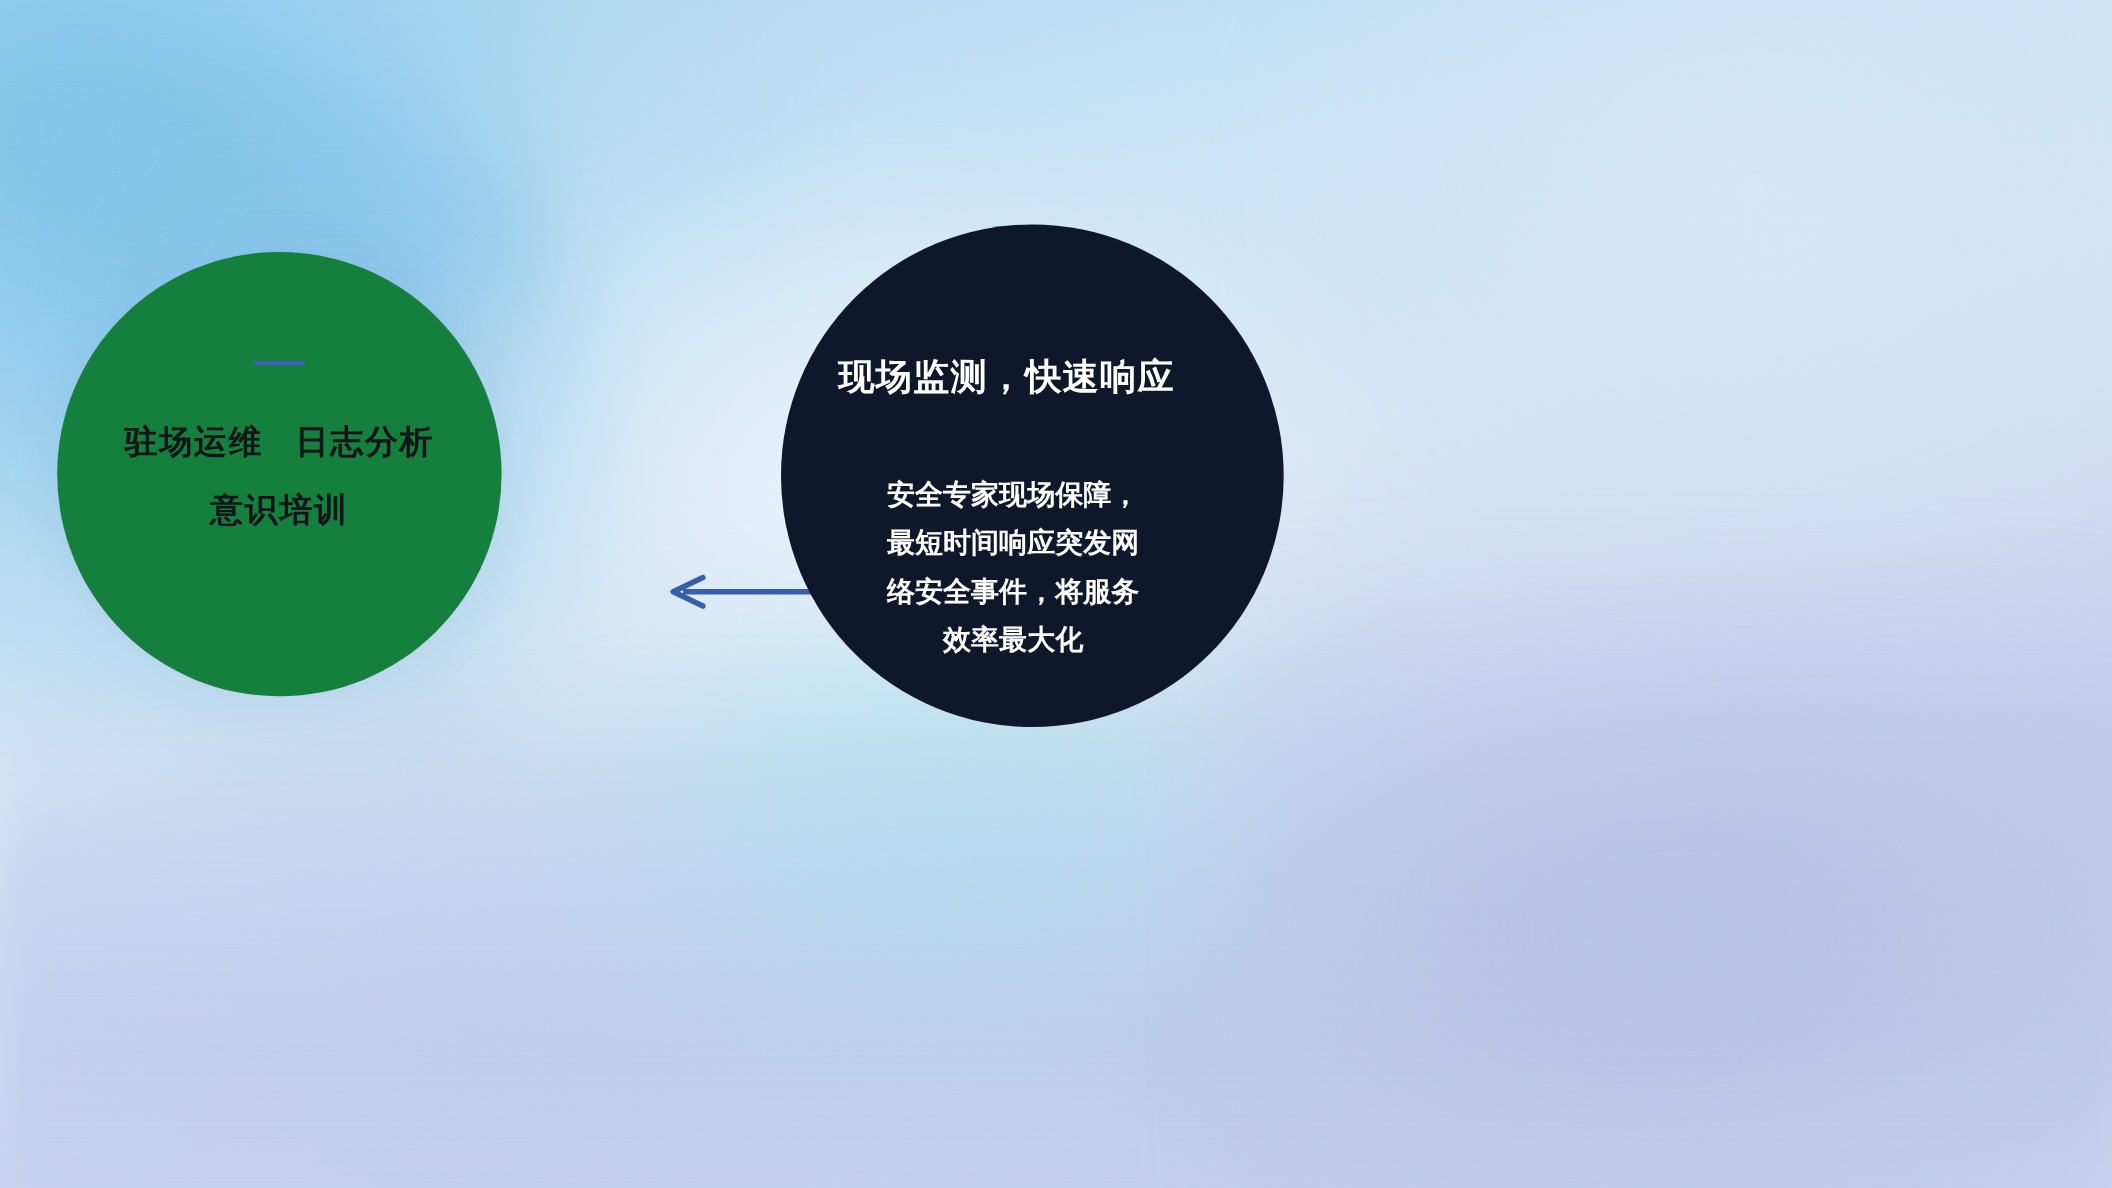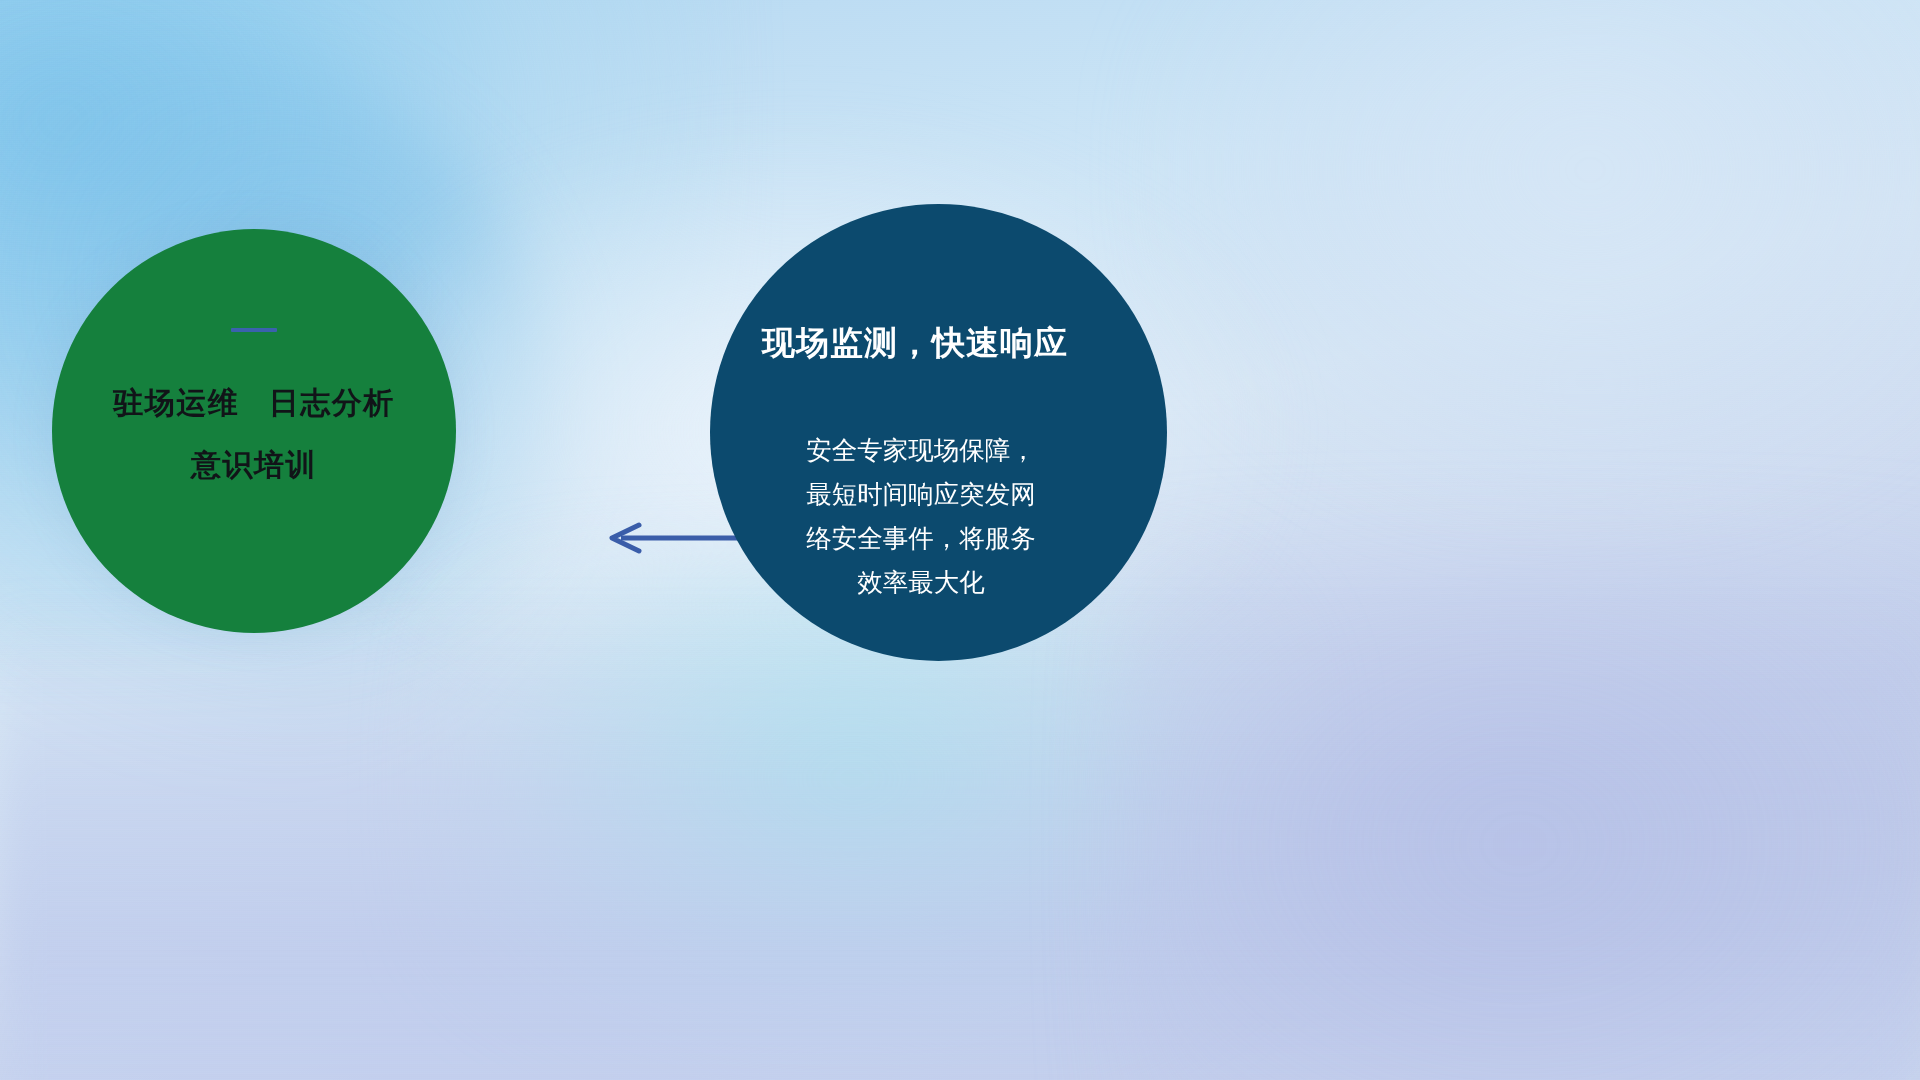--- a/index.html
+++ b/index.html
@@ -95,37 +95,38 @@
 
   
   .arrow{position:absolute;left:595px;top:512px;width:285px;height:52px;}
 
   
   .circle{position:absolute;border-radius:50%;}
 
   
   .circle-mid{
     left:710px;top:204px;width:457px;height:457px;
-    background:#0c4a6e;
+    background:#0f172a;
     z-index:3;
     overflow:hidden;
   }
   .mid-inner{
     position:absolute;left:0;top:0;width:457px;height:457px;
   }
   .mid-title{
     position:absolute;left:0;top:117px;width:640px;
     color:#ffffff;font-weight:bold;font-size:33px;letter-spacing:1px;
     white-space:nowrap;
     text-align:left;padding-left:52px;box-sizing:border-box;
   }
   .mid-body{
     position:absolute;left:52px;top:224px;width:318px;
     color:#ffffff;font-size:25.5px;line-height:44px;text-align:center;
     white-space:pre-line;
+    font-weight:bold;
   }
 
   
   .circle-left{
     left:52px;top:229px;width:404px;height:404px;
     background:#15803d;
     z-index:4;
     box-shadow:0 0 42px rgba(120,160,200,0.18);
   }
   .left-dash{

